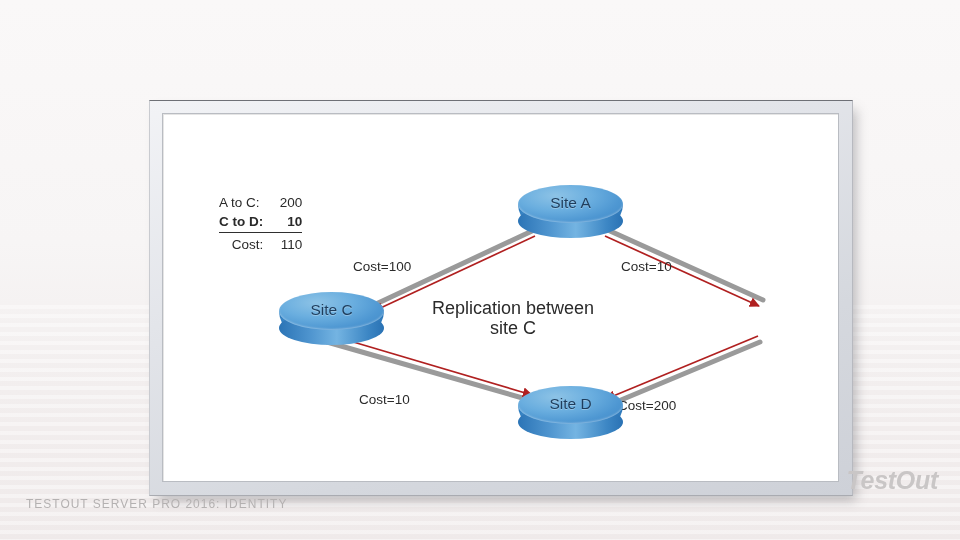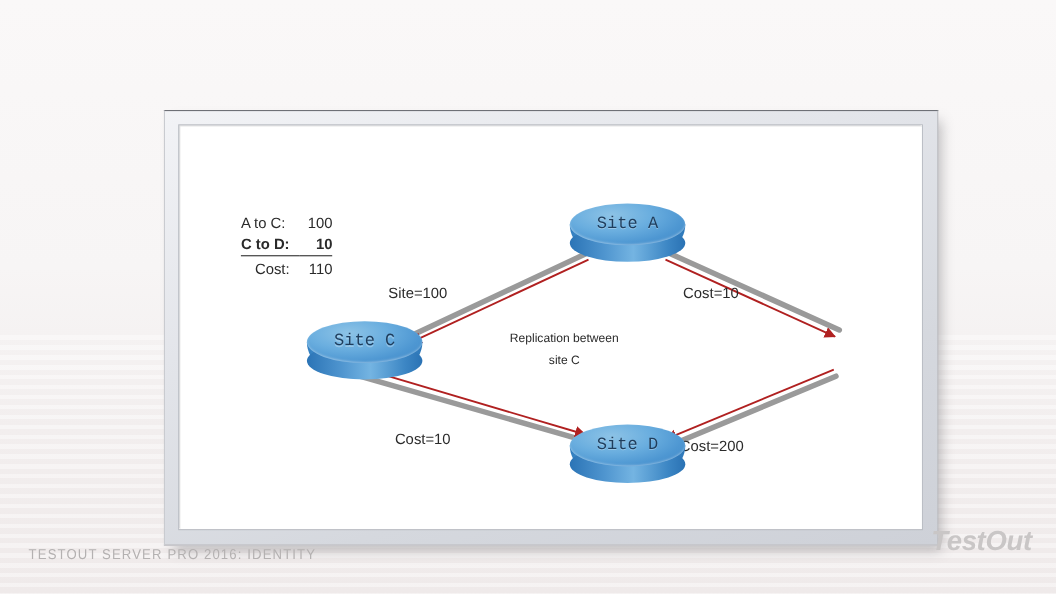--- a/index.html
+++ b/index.html
@@ -69,21 +69,21 @@
     position:absolute;font-size:13.5px;color:#2b2b2b;white-space:nowrap;
   }
   #label-cost-ac{left:190px;top:145px;}
   #label-cost-ab{left:458px;top:145px;}
   #label-cost-cd{left:196px;top:278px;}
   #label-cost-bd{left:455px;top:284px;}
 
   
   #replication-note{
     position:absolute;left:255px;top:185px;width:190px;
-    text-align:center;font-size:11px;color:#2b2b2b;line-height:19.5px;
+    text-align:center;font-size:18px;color:#2b2b2b;line-height:19.5px;
   }
 
   
   .node{position:absolute;}
   .node-body{position:relative;width:100%;height:100%;}
   .cyl-side{
     position:absolute;left:0;right:0;top:19px;bottom:0;
     background:linear-gradient(90deg,#2f7cbe 0%,#58a0d8 18%,#86c2e8 42%,#4f94cd 72%,#2d78ba 100%);
     border-bottom-left-radius:50% 40px;border-bottom-right-radius:50% 40px;
   }
@@ -95,38 +95,37 @@
   .cyl-top{
     position:absolute;left:0;top:0;width:100%;height:38px;
     border-radius:50%;
     background:radial-gradient(ellipse at 36% 28%,#8dc3e6 0%,#6aaedf 38%,#4e97d2 68%,#3f86c5 100%);
     box-shadow:inset 0 -1px 2px rgba(255,255,255,.35);
   }
   .node-label{
     position:absolute;left:0;width:100%;top:9px;
     text-align:center;font-size:15.5px;color:#1f3d5c;
     text-shadow:0 1px 0 rgba(255,255,255,.28);
-    font-family:Liberation Mono, monospace;
   }
   #node-site-a{left:355px;top:71px;width:105px;height:52px;}
   #node-site-b{left:539px;top:178px;width:105px;height:52px;}
   #node-site-c{left:116px;top:178px;width:105px;height:52px;}
   #node-site-d{left:355px;top:272px;width:105px;height:52px;}
 
   
   #footer-title{
     position:absolute;left:26px;top:496px;
     font-family:"Liberation Sans",sans-serif;
     font-size:13px;letter-spacing:1.1px;
     color:#b4b1b1;font-weight:400;
     transform:scaleX(.92);transform-origin:left center;
     white-space:nowrap;
   }
   #brand-logo{
-    position:absolute;right:22px;top:478px;
+    position:absolute;right:22px;top:466px;
     font-family:"Liberation Sans",sans-serif;
     font-size:25px;font-weight:bold;font-style:italic;
     color:#c9c6c6;letter-spacing:-0.3px;
   }
 </style>
 </head>
 <body>
 
 <div id="bg-texture"></div>
 <div id="bg-stripes"></div>
@@ -153,35 +152,35 @@
         <line x1="442" y1="122" x2="596" y2="192" marker-end="url(#arrowhead-red)"></line>
         <line x1="170" y1="222" x2="369" y2="281" marker-end="url(#arrowhead-red)"></line>
         <line x1="595" y1="222" x2="443" y2="285" marker-end="url(#arrowhead-red)"></line>
       </g>
     </svg>
 
     <table id="cost-table-left" class="cost-table">
       <tbody>
           <tr>
         <td class="ct-label">A to C:</td>
-        <td class="ct-value">100</td>
+        <td class="ct-value">200</td>
       </tr>
       <tr class="rule-row">
         <td class="ct-label">C to D:</td>
         <td class="ct-value">10</td>
       </tr>
       <tr>
         <td class="ct-label" style="text-align:right;padding-top:3px !important;">Cost:</td>
         <td class="ct-value" style="padding-top:3px !important;">110</td>
       </tr>
     </tbody>
       </table>
 
 
-    <div id="label-cost-ac" class="edge-label">Site=100</div>
+    <div id="label-cost-ac" class="edge-label">Cost=100</div>
     <div id="label-cost-ab" class="edge-label">Cost=10</div>
     <div id="label-cost-cd" class="edge-label">Cost=10</div>
     <div id="label-cost-bd" class="edge-label">Cost=200</div>
 
     <div id="replication-note">
       <div>Replication between</div>
       <div>site C</div>
     </div>
 
     <div id="node-site-a" class="node">

